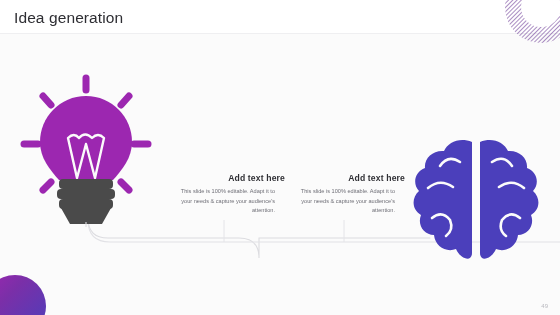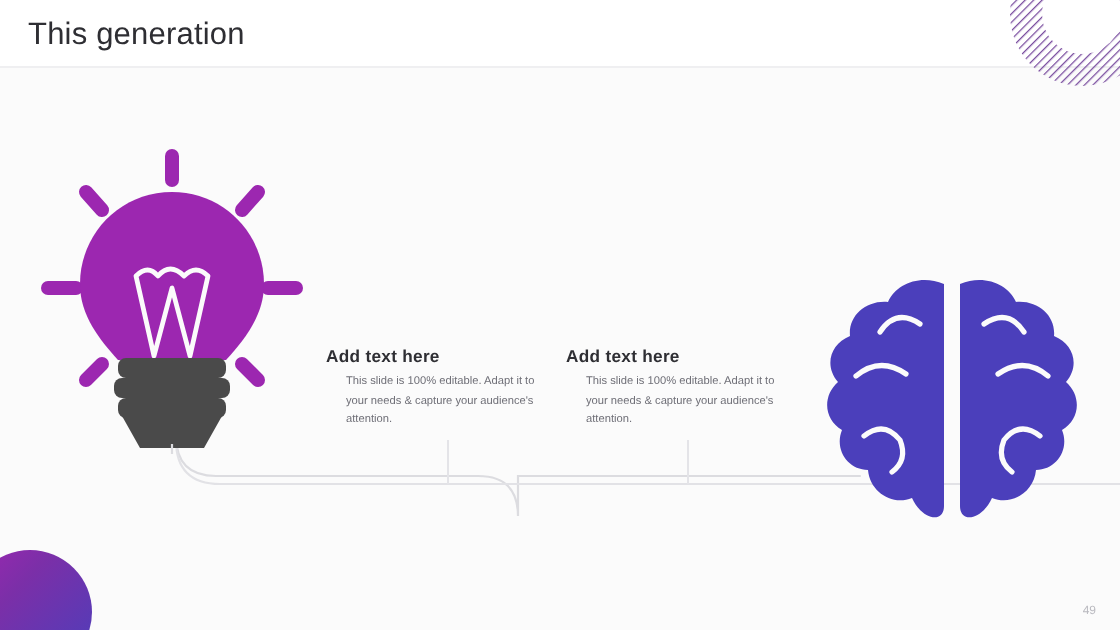--- a/index.html
+++ b/index.html
@@ -74,21 +74,21 @@
     position: absolute;
     left: 0; top: 180px;
     width: 560px; height: 110px;
     pointer-events: none;
   }
 
   
   .text-col {
     position: absolute;
     width: 122px;
-    text-align: left;
+    text-align: right;
   }
   #col-0 { left: 163px; top: 173px; }
   #col-1 { left: 283px; top: 173px; }
 
   .col-heading {
     font-size: 8.6px;
     font-weight: 700;
     color: #2f2f34;
     letter-spacing: .15px;
     margin-bottom: 4px;
@@ -107,21 +107,21 @@
     font-size: 6px;
     color: #b9b9bf;
   }
 </style>
 </head>
 <body>
 
 <div id="slide">
 
   <div id="header-band"></div>
-  <div id="page-title">This generation</div>
+  <div id="page-title">Idea generation</div>
   <div id="header-rule"></div>
 
   <svg id="corner-ring" viewBox="0 0 74 74">
     <defs>
       <pattern id="hatch" width="3" height="3" patternUnits="userSpaceOnUse" patternTransform="rotate(45)">
         <line x1="0" y1="0" x2="0" y2="3" stroke="#7b4fa0" stroke-width="1.3"></line>
       </pattern>
       <mask id="ringmask">
         <circle cx="37" cy="37" r="36" fill="#fff"></circle>
         <circle cx="37" cy="37" r="20" fill="#000"></circle>

